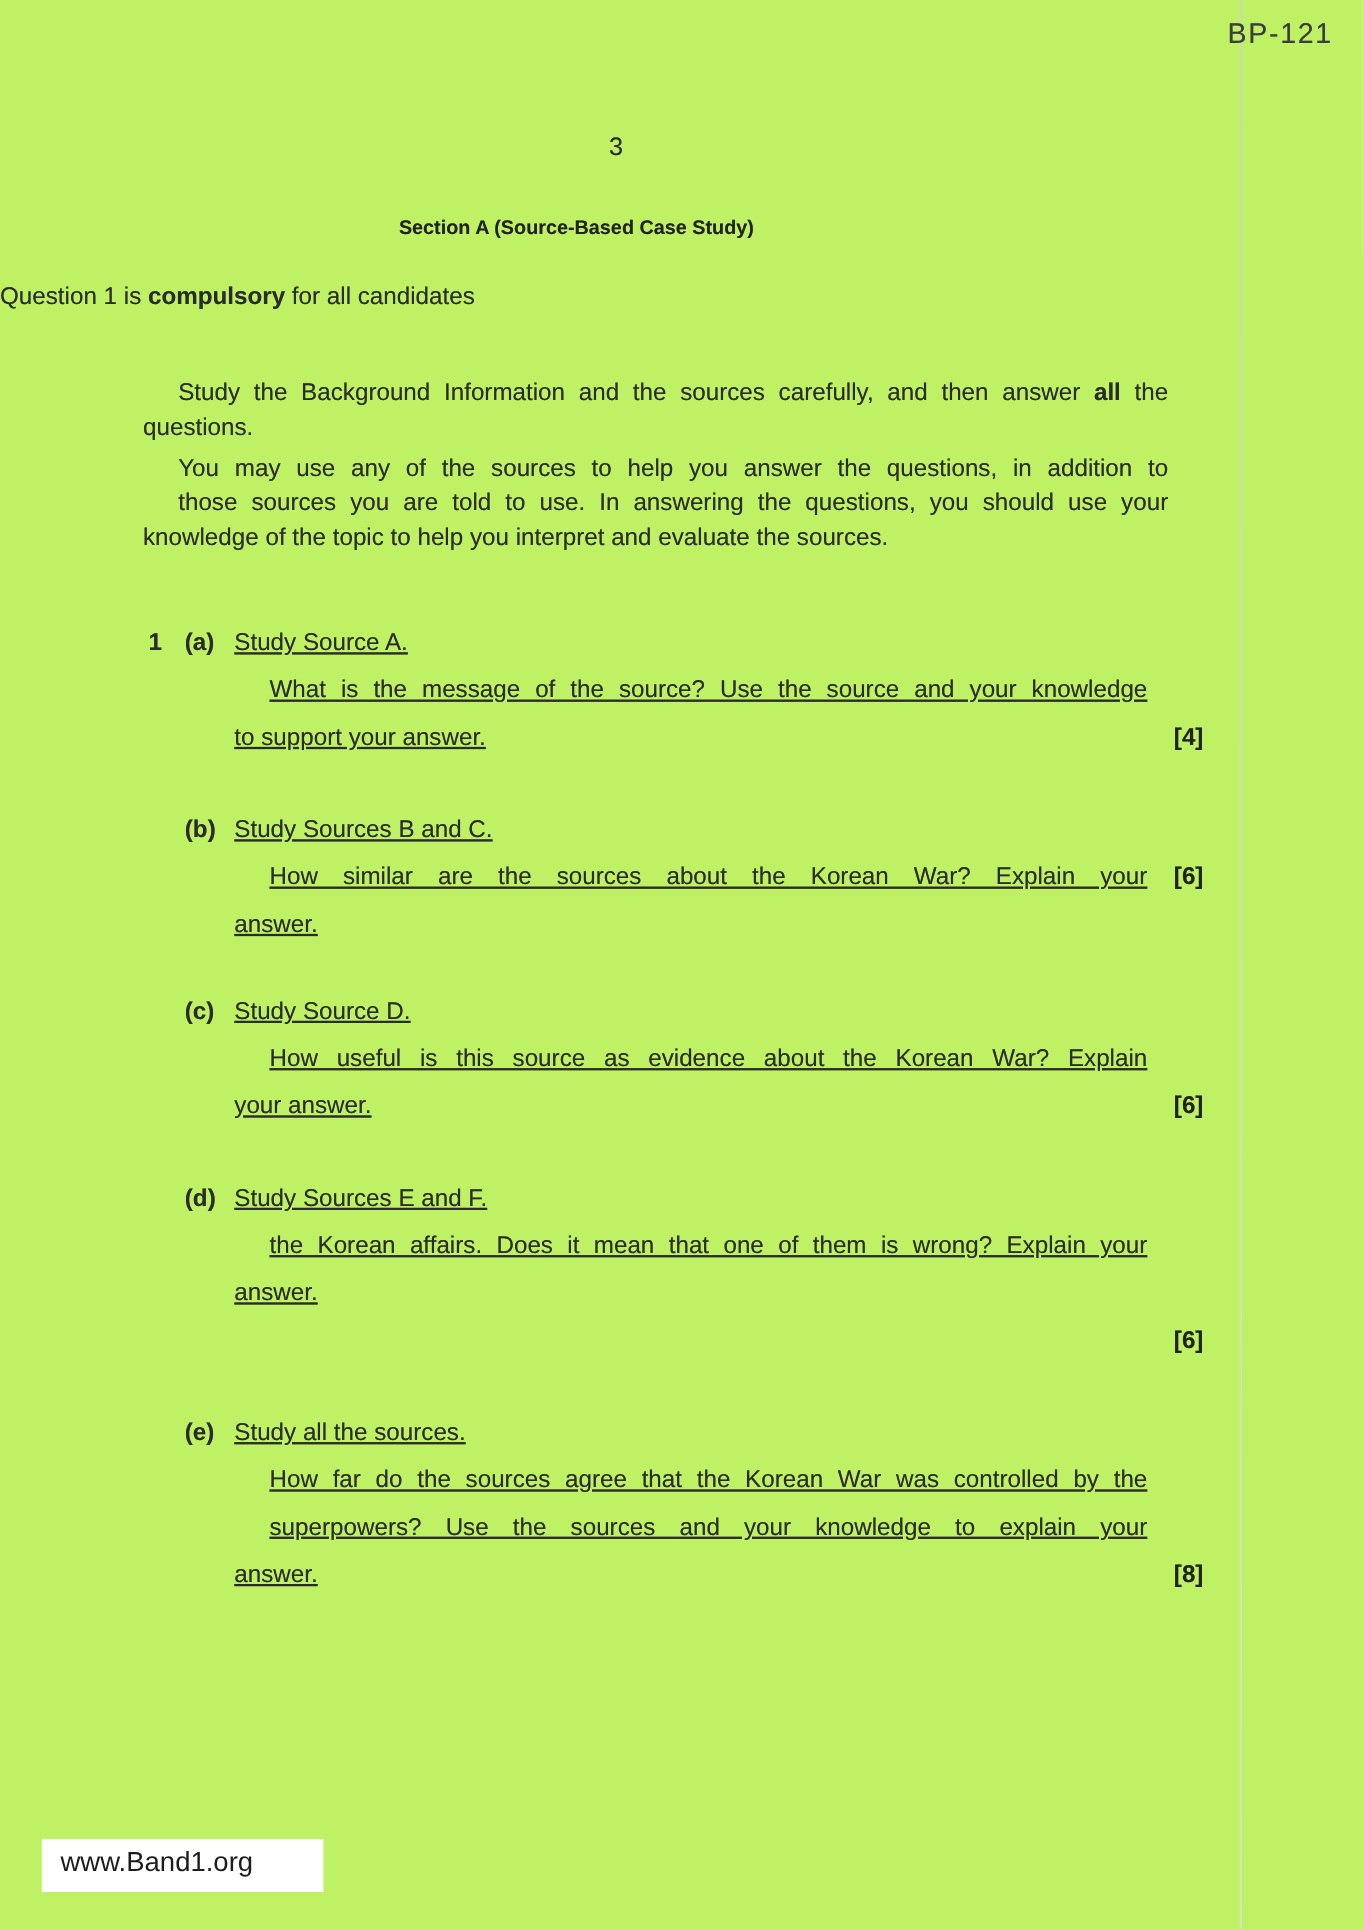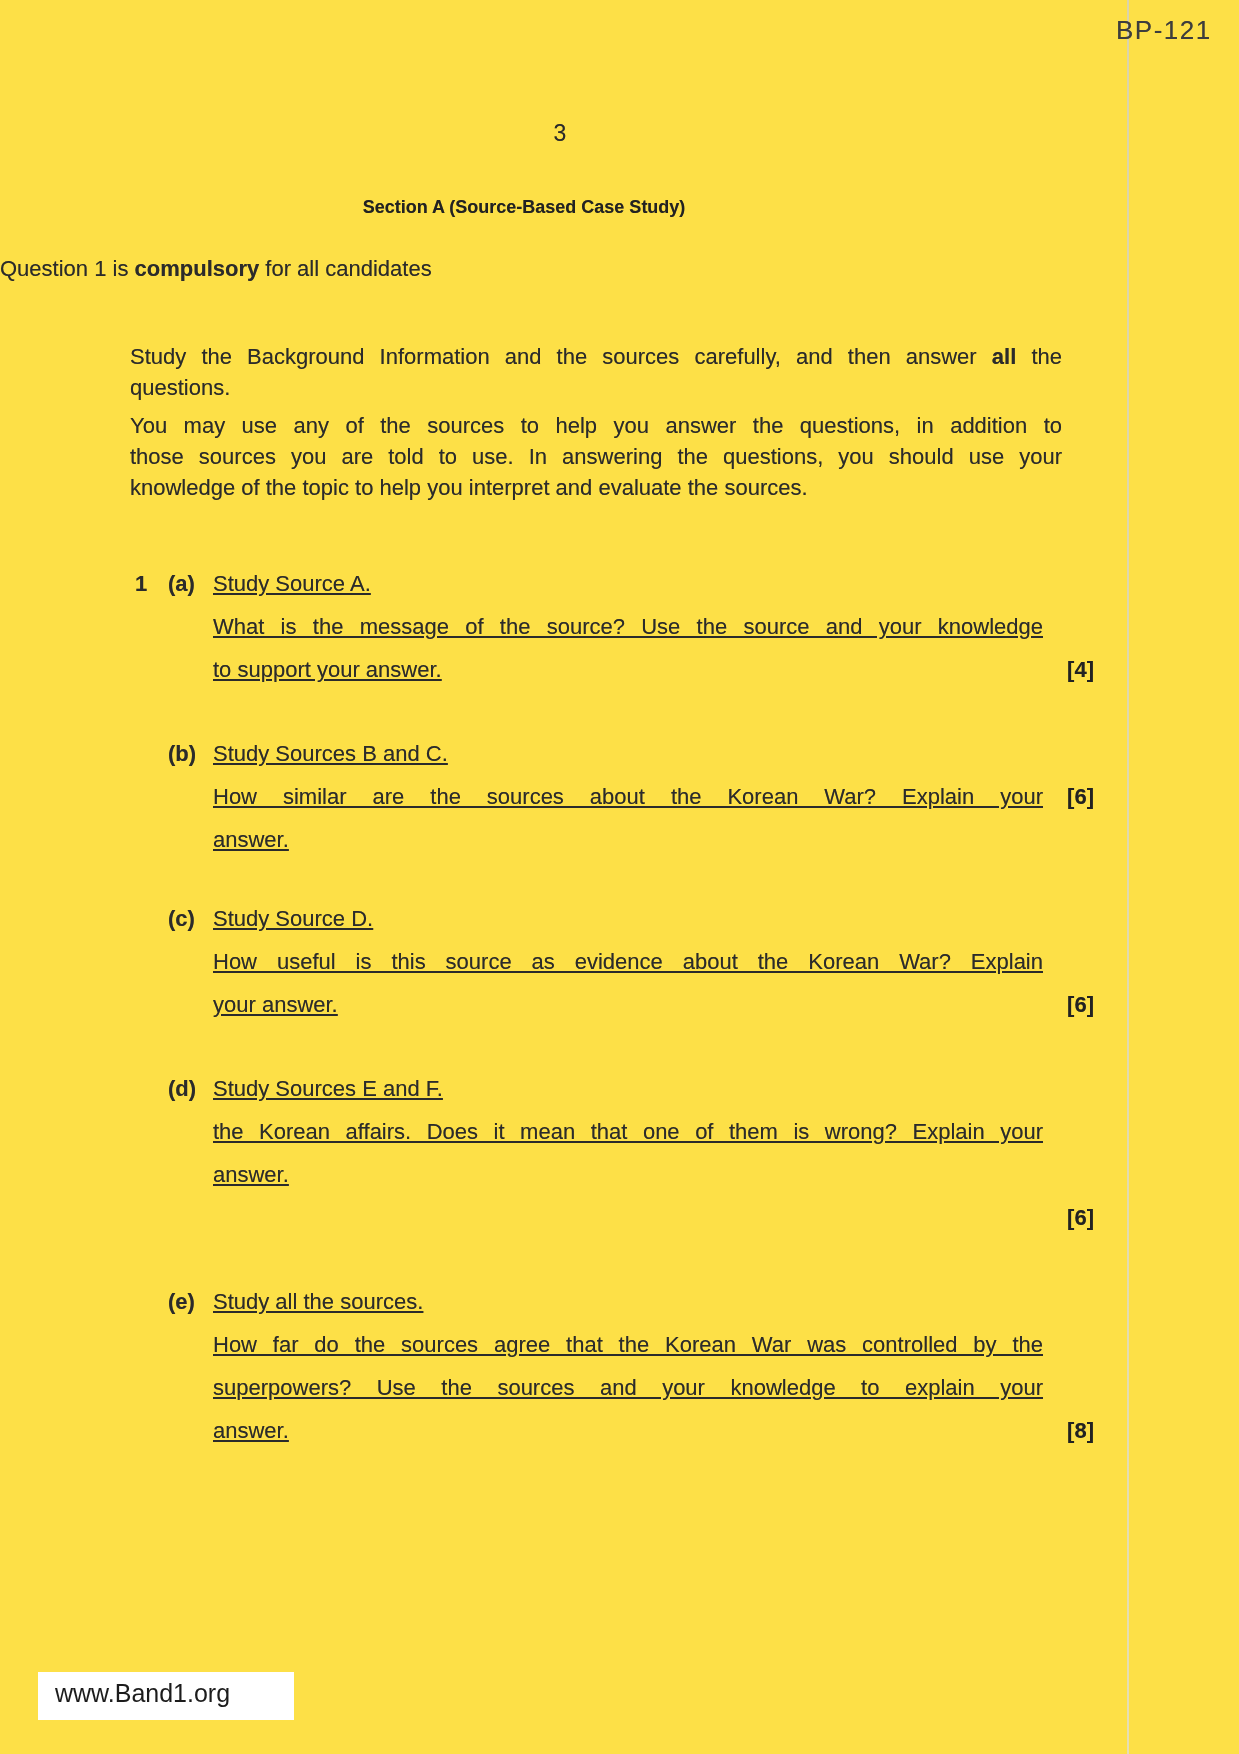--- a/index.html
+++ b/index.html
@@ -5,21 +5,21 @@
   * { margin:0; padding:0; box-sizing:border-box; }
   html,body { width:1239px; height:1754px; }
   body {
     position:relative;
     background:#ffffff;
     font-family:"Liberation Sans","DejaVu Sans",sans-serif;
     color:#2b2b2b;
   }
   .page {
     position:absolute; inset:0;
-    background:#fde047;
+    background:#bef264;
     overflow:hidden;
   }
   .scan-fold-line {
     position:absolute; top:0; bottom:0; left:1127px; width:2px;
     background:linear-gradient(to bottom,#cfcfcb,#deded9);
     opacity:.75;
   }
   .txt { text-shadow:0 0 .6px rgba(40,40,40,.45); }
   .doc-code {
     position:absolute; top:15px; left:1116px;
@@ -35,21 +35,21 @@
   }
   .subtitle {
     position:absolute; top:256px; left:0; width:1062px;
     font-size:22px;
   }
   .bold { font-weight:bold; }
   .intro-para {
     position:absolute; left:130px; width:932px;
     font-size:22px; line-height:31px;
   }
-  .jl { text-align:justify; text-align-last:justify; }
+  .jl { text-align:justify; text-align-last:justify;margin-left:32px; }
   .question {
     position:absolute; left:135px; width:962px;
     font-size:22px; line-height:43px;
   }
   .q-num   { position:absolute; left:0;  top:0; font-weight:bold; }
   .q-letter{ position:absolute; left:33px; top:0; font-weight:bold; }
   .q-content { position:absolute; left:78px; top:0; width:830px;text-decoration:underline; }
   .q-marks {
     position:absolute; left:913px; width:46px;
     text-align:right; font-weight:bold; color:#222;

